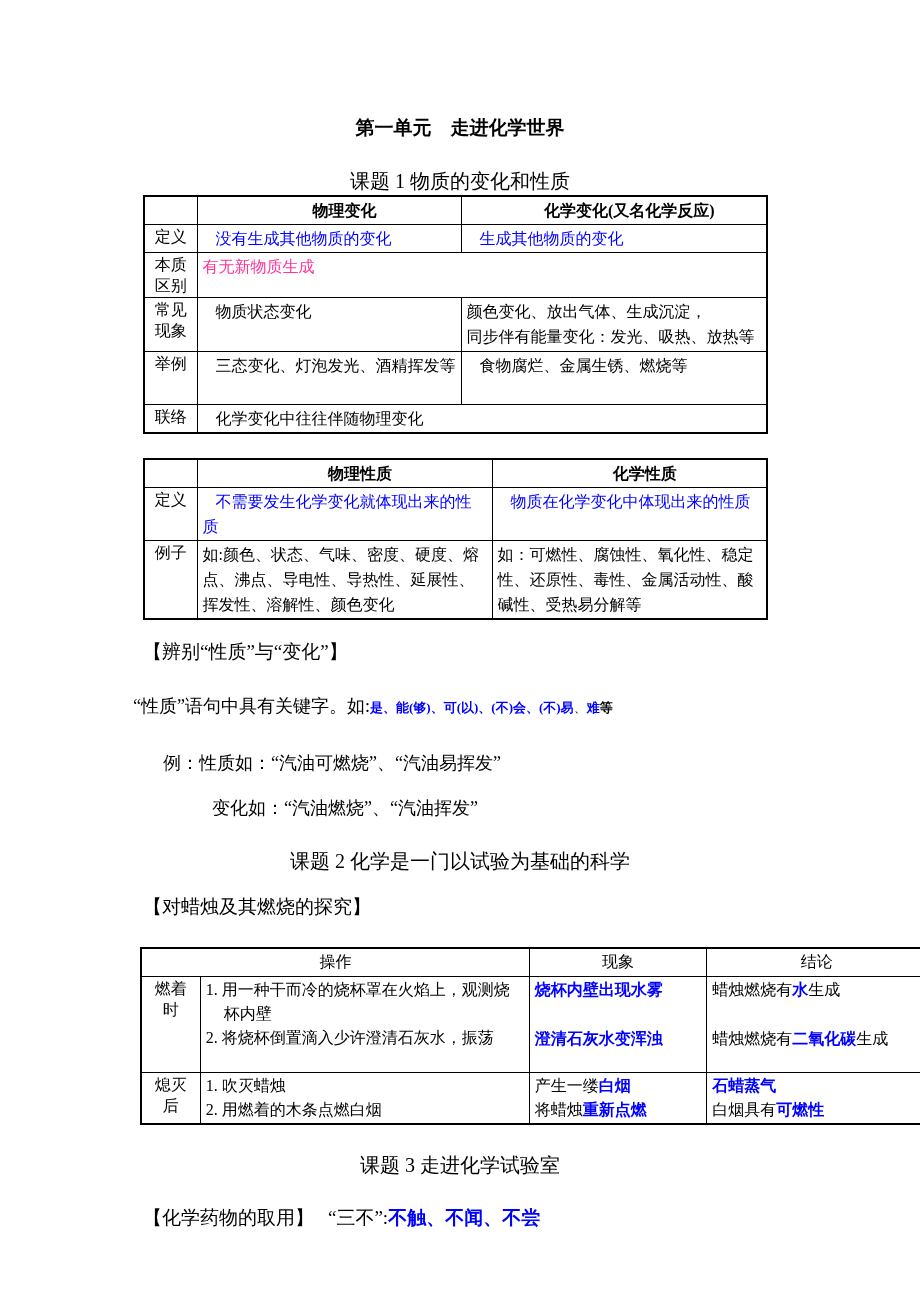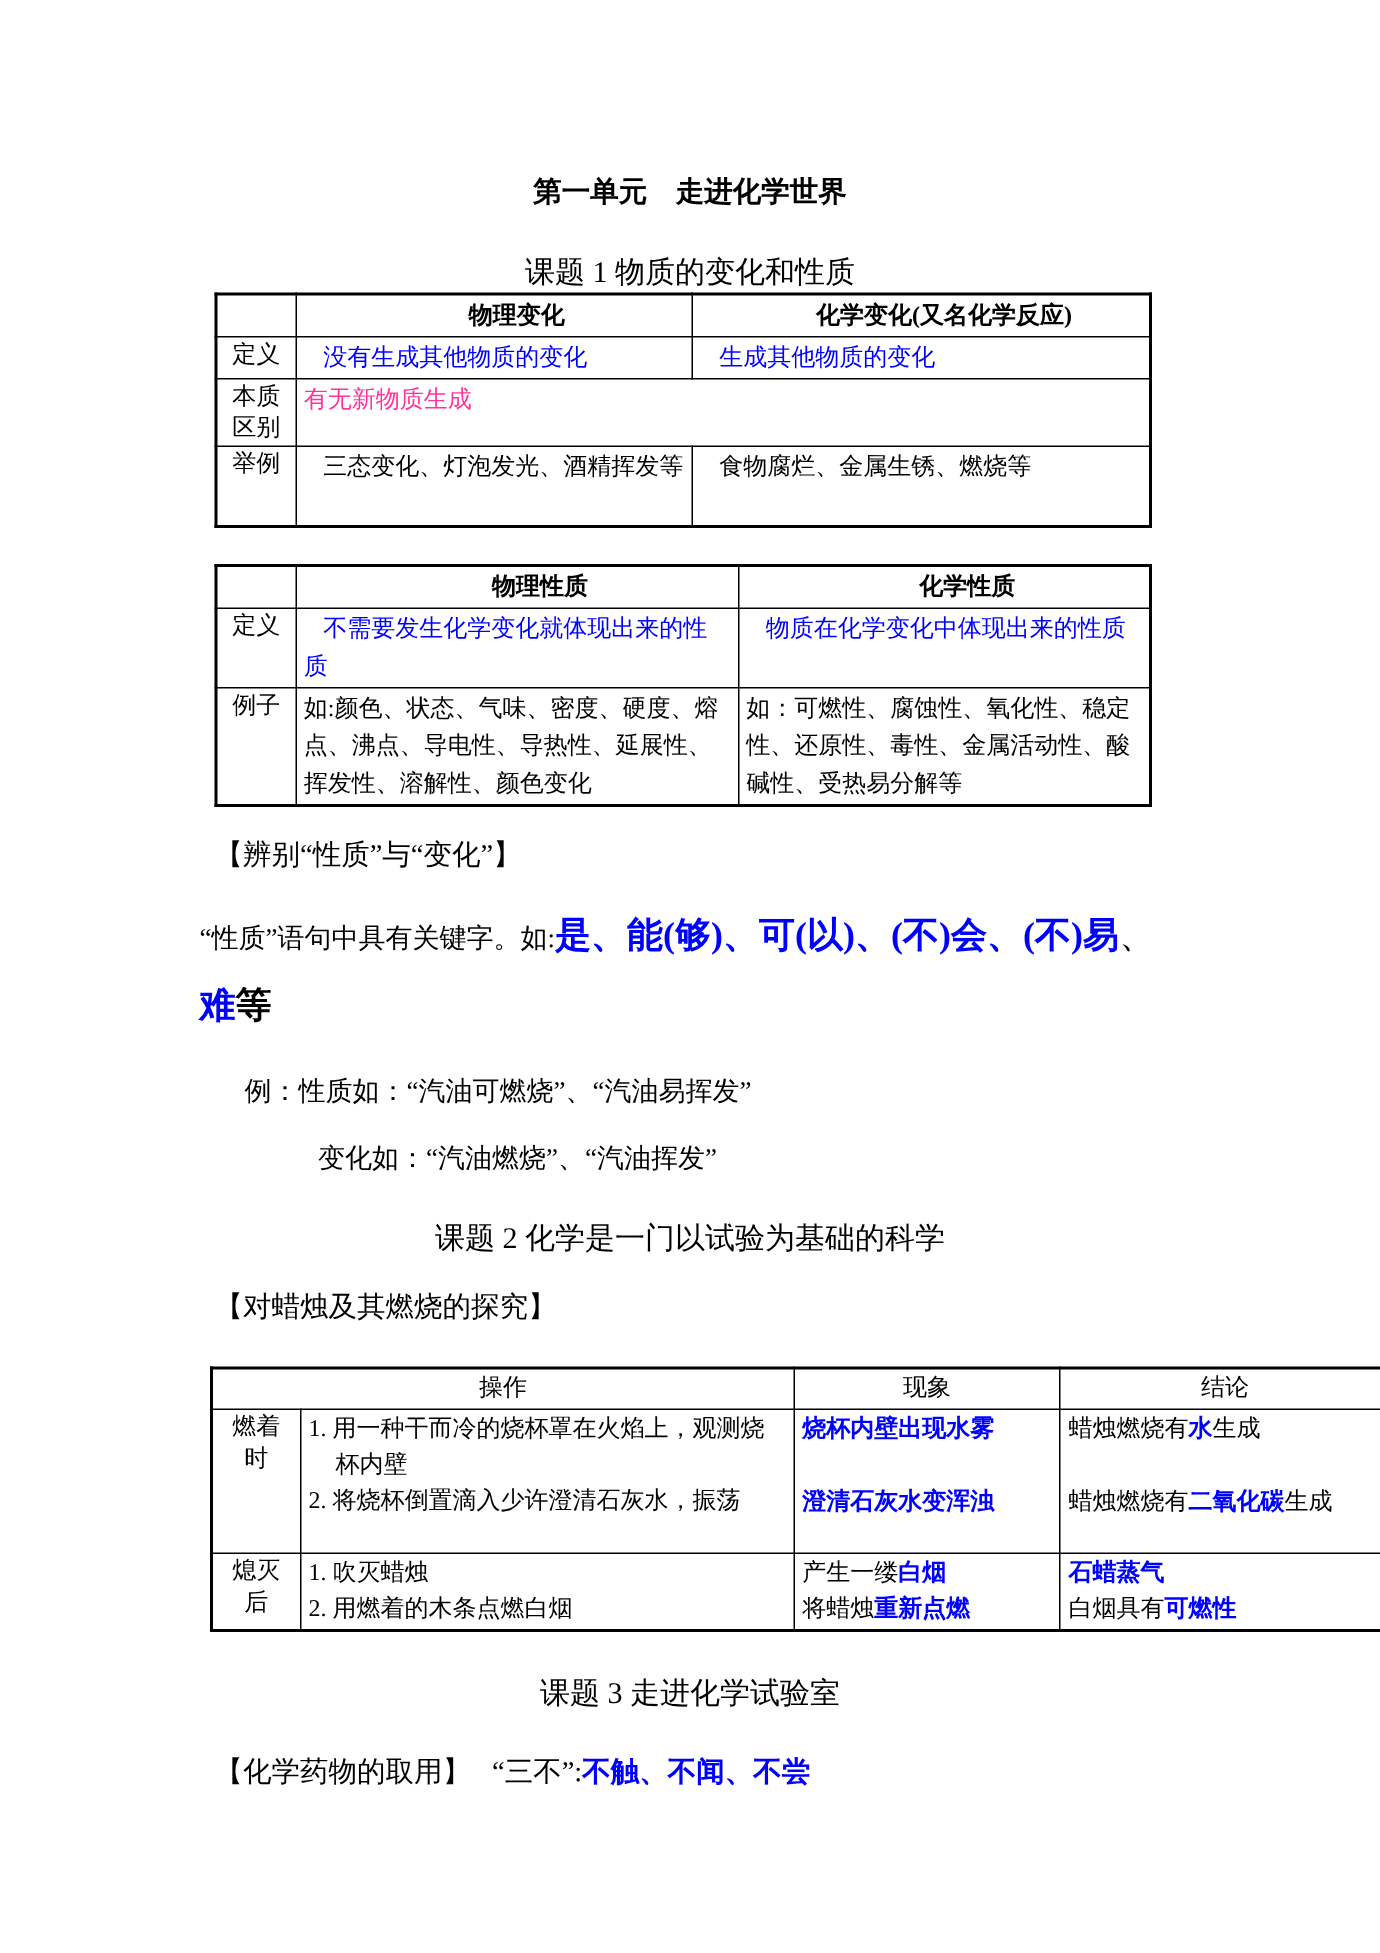--- a/index.html
+++ b/index.html
@@ -100,21 +100,21 @@
   .gap-above { margin-top: 25px; }
 
   
   .keywords-para {
     margin: 18px 0 0 133px;
     width: 640px;
     font-size: 18px;
     line-height: 46px;
   }
   .keywords-para .intro { font-size: 18px; }
-  .keywords-para .kw { font-size: 24px; }
+  .keywords-para .kw { font-size: 13px; }
   .kw-suffix { font-weight: bold; }
   .example-line {
     margin: 19px 0 0 163px;
     font-size: 18px;
     line-height: 26px;
   }
   .example-line.indent2 { margin-left: 212px; }
   .reagents-line {
     margin: 26px 0 0 143px;
     font-size: 19px;
@@ -144,24 +144,36 @@
     </tr>
     <tr class="r-def">
       <td class="label">定义</td>
       <td class="content-blue blue">没有生成其他物质的变化</td>
       <td class="content-blue blue">生成其他物质的变化</td>
     </tr>
     <tr class="r-ess">
       <td class="label">本质区别</td>
       <td class="pink" colspan="2">有无新物质生成</td>
     </tr>
+    <tr class="r-phen">
+      <td class="label">常见现象</td>
+      <td class="content">物质状态变化</td>
+      <td>
+        <div class="content">颜色变化、放出气体、生成沉淀，</div>
+        <div>同步伴有能量变化：发光、吸热、放热等</div>
+      </td>
+    </tr>
     <tr class="r-ex">
       <td class="label">举例</td>
       <td class="content">三态变化、灯泡发光、酒精挥发等</td>
       <td class="content">食物腐烂、金属生锈、燃烧等</td>
+    </tr>
+    <tr class="r-conn">
+      <td class="label">联络</td>
+      <td class="content" colspan="2">化学变化中往往伴随物理变化</td>
     </tr>
   </tbody>
     </table>
 
   <table class="tbl t2">
     <colgroup>
         <col class="c-label">
         <col class="c-phys">
         <col class="c-chem">
       </colgroup>

